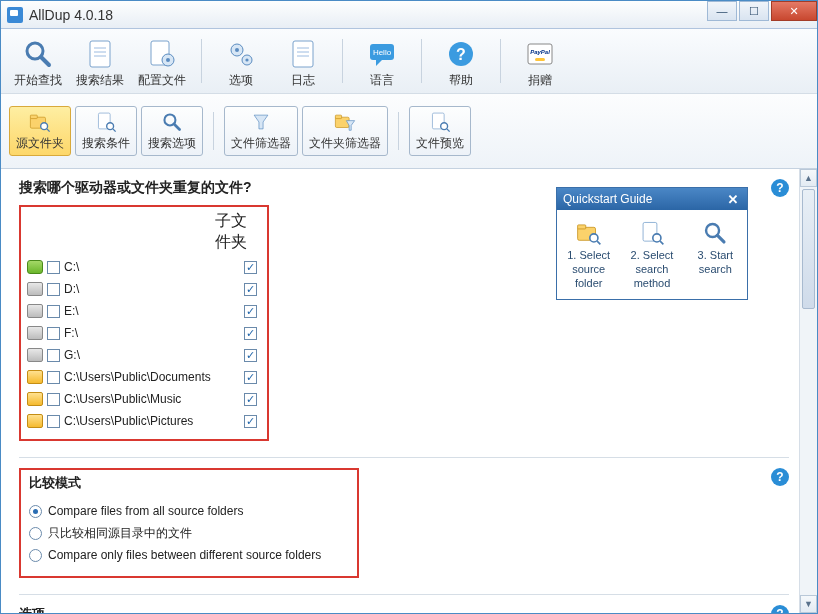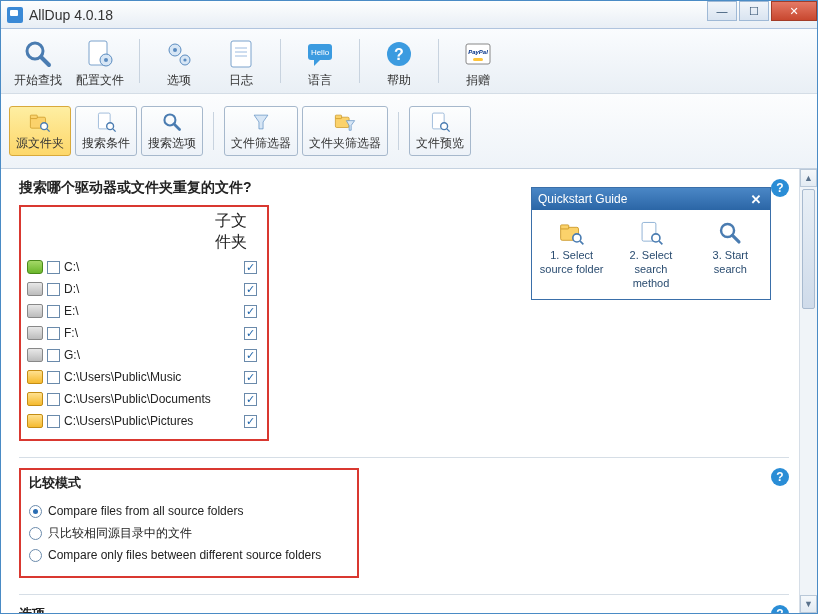--- a/index.html
+++ b/index.html
@@ -251,22 +251,22 @@
   color: #222;
 }
 .drive-row .path.long { flex: 0 0 170px; }
 .drive-row .subchk {
   margin-left: auto;
   margin-right: 4px;
 }
 
 .quickstart {
   position: absolute;
-  left: 512px; top: 8px;
-  width: 240px;
+  left: 537px; top: 8px;
+  width: 192px;
   border: 1px solid #3a6fa9;
   background: #fff;
 }
 .qs-title {
   height: 22px;
   background: linear-gradient(#4a87c6,#2b66a6);
   color: #fff;
   font-size: 12px;
   display: flex;
   align-items: center;
@@ -353,20 +353,31 @@
 
 <div class="toolbar" id="tb1">
     <div class="tool-btn">
       <span class="ico">
         <svg width="32" height="32" viewBox="0 0 32 32">
           <circle cx="13" cy="13" r="8" fill="none" stroke="#4a7cb1" stroke-width="3"></circle>
           <line x1="19" y1="19" x2="27" y2="27" stroke="#4a7cb1" stroke-width="4" stroke-linecap="round"></line>
         </svg>
       </span>
       <span class="lbl">开始查找</span>
+    </div>
+    <div class="tool-btn">
+      <span class="ico">
+        <svg width="32" height="32" viewBox="0 0 32 32">
+          <rect x="6" y="3" width="20" height="26" rx="2" fill="#fff" stroke="#7aa2cc"></rect>
+          <line x1="10" y1="10" x2="22" y2="10" stroke="#9cbbe0"></line>
+          <line x1="10" y1="14" x2="22" y2="14" stroke="#9cbbe0"></line>
+          <line x1="10" y1="18" x2="22" y2="18" stroke="#9cbbe0"></line>
+        </svg>
+      </span>
+      <span class="lbl">搜索结果</span>
     </div>
     <div class="tool-btn">
       <span class="ico">
         <svg width="32" height="32" viewBox="0 0 32 32">
           <rect x="5" y="3" width="18" height="24" rx="2" fill="#fff" stroke="#7aa2cc"></rect>
           <circle cx="22" cy="22" r="6" fill="#d7e6f5" stroke="#5b8cc0"></circle>
           <circle cx="22" cy="22" r="2" fill="#5b8cc0"></circle>
         </svg>
       </span>
       <span class="lbl">配置文件</span>
@@ -567,27 +578,27 @@
             </div>
             <div class="drive-row">
               <span class="drive-ico disk"></span>
     <span class="chk "></span>
     <span class="path ">G:\</span>
     <span class="chk subchk checked"></span>
             </div>
             <div class="drive-row">
               <span class="drive-ico folder"></span>
     <span class="chk "></span>
+    <span class="path long">C:\Users\Public\Documents</span>
+    <span class="chk subchk checked"></span>
+            </div>
+            <div class="drive-row">
+              <span class="drive-ico folder"></span>
+    <span class="chk "></span>
     <span class="path long">C:\Users\Public\Music</span>
-    <span class="chk subchk checked"></span>
-            </div>
-            <div class="drive-row">
-              <span class="drive-ico folder"></span>
-    <span class="chk "></span>
-    <span class="path long">C:\Users\Public\Documents</span>
     <span class="chk subchk checked"></span>
             </div>
             <div class="drive-row">
               <span class="drive-ico folder"></span>
     <span class="chk "></span>
     <span class="path long">C:\Users\Public\Pictures</span>
     <span class="chk subchk checked"></span>
             </div>
           </div>
       </div>

